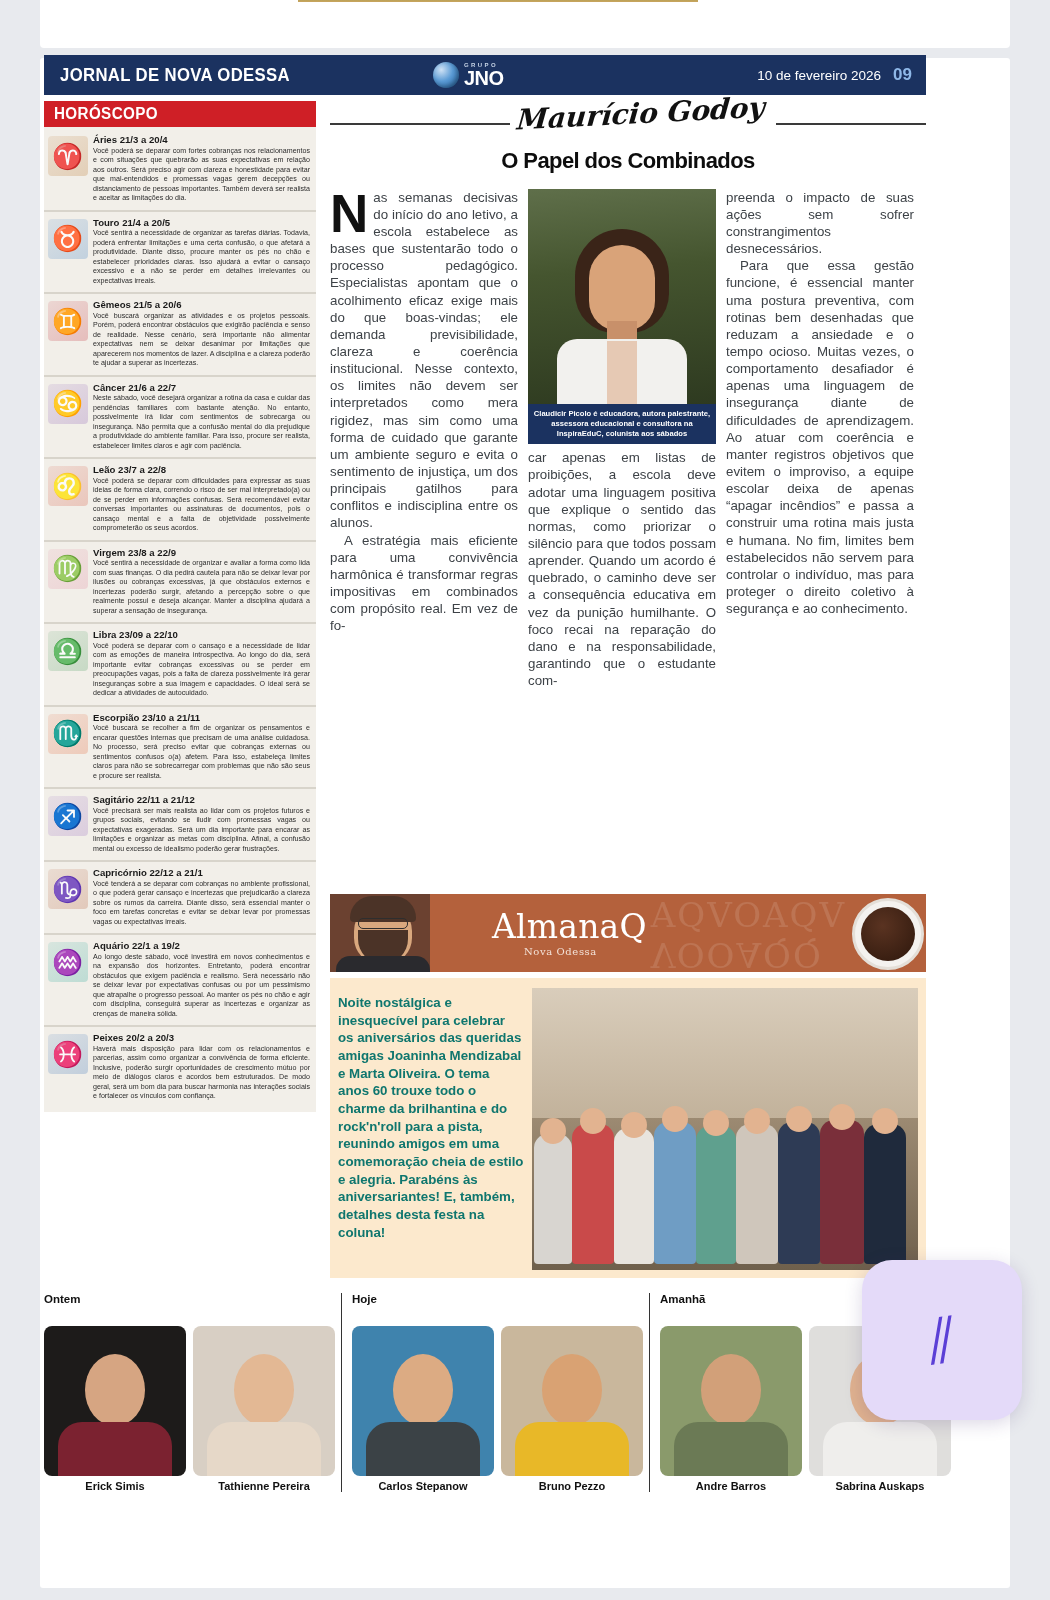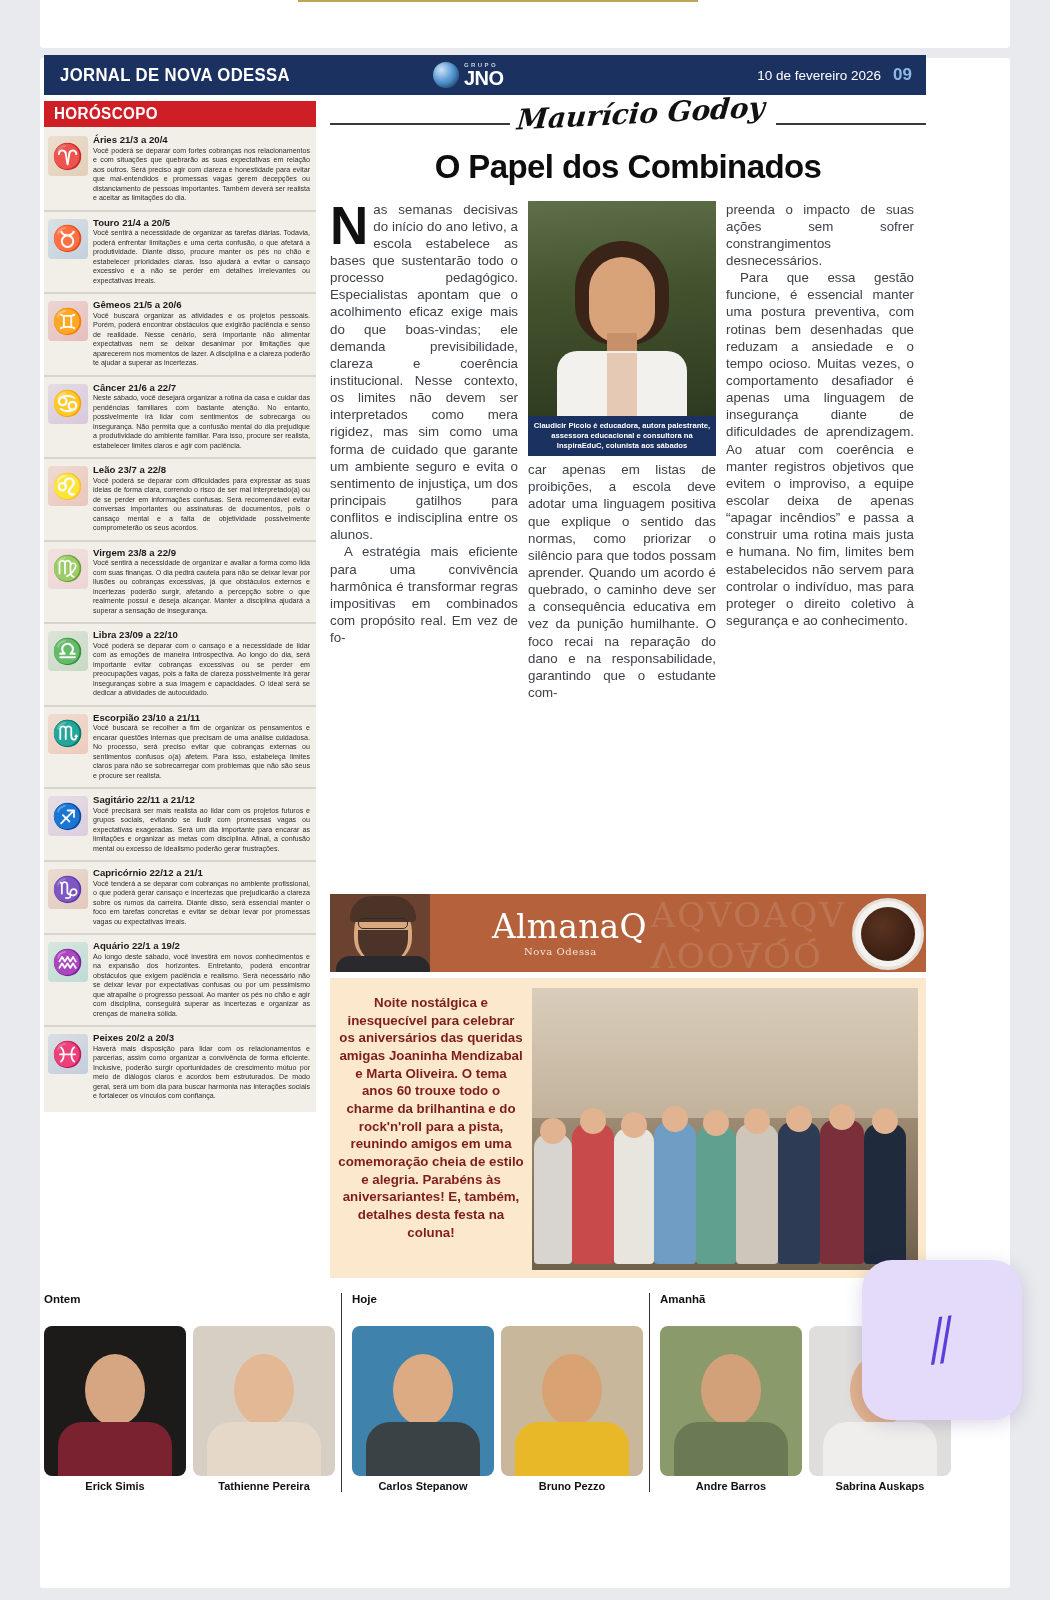--- a/index.html
+++ b/index.html
@@ -90,21 +90,21 @@
   .article { position:absolute; left:330px; top:101px; width:596px; }
   .sig-row { position:relative; height:46px; }
   .sig-line-l { position:absolute; left:0; top:22px; width:180px; height:1.5px; background:#3a3a3a; }
   .sig-line-r { position:absolute; right:0; top:22px; width:150px; height:1.5px; background:#3a3a3a; }
   .signature {
     position:absolute; left:186px; top:-4px; width:250px; text-align:center;
     font-family:"DejaVu Serif", serif; font-style:italic; font-size:28px;
     color:#111; transform: rotate(-3deg) skewX(-8deg); font-weight:600;
   }
   .headline {
-    text-align:center; font-size:33px; font-weight:800; line-height:1.08;
+    text-align:center; font-size:22px; font-weight:800; line-height:1.08;
     color:#0d0d0d; letter-spacing:-.6px; margin-top:2px; padding:0 10px;
   }
 
   .cols { display:flex; gap:10px; margin-top:16px; }
   .col { width:188px; }
   .col p {
     font-size:13.3px; line-height:1.29; color:#3d4247; text-align:justify;
     font-family:"Liberation Sans", sans-serif; hyphens:none;
   }
   .col p + p { text-indent:14px; }
@@ -184,22 +184,22 @@
     position:absolute; right:11px; top:13px; width:54px; height:54px; border-radius:50%;
     background:radial-gradient(circle at 40% 35%, #5a3321 0%, #2d170c 100%);
   }
 
   
   .aq-body {
     position:absolute; left:330px; top:978px; width:596px; height:300px;
     background:#fce9cd; display:flex; gap:8px; padding:10px 8px 8px 8px;
   }
   .aq-text {
-    width:186px; font-size:13.3px; font-weight:700; color:#7f1d1d;
-    text-align:center; line-height:1.33; padding-top:6px;
+    width:186px; font-size:13.3px; font-weight:700; color:#0f766e;
+    text-align:left; line-height:1.33; padding-top:6px;
   }
   .aq-eventphoto {
     flex:1 1 auto; position:relative; overflow:hidden;
     background:linear-gradient(180deg,#cbb9a3 0%,#b9a48b 55%,#8e7a62 100%);
   }
   .ep-wall { position:absolute; left:0; top:0; width:100%; height:46%; background:linear-gradient(180deg,#d9cdbb,#c2b29b); }
   .ep-floor { position:absolute; left:0; bottom:0; width:100%; height:54%; background:linear-gradient(180deg,#9c8a72,#6f604c); }
   .ep-p { position:absolute; bottom:6px; border-radius:14px 14px 4px 4px; }
   .ep-h { position:absolute; border-radius:50%; background:#e2b390; }
 

